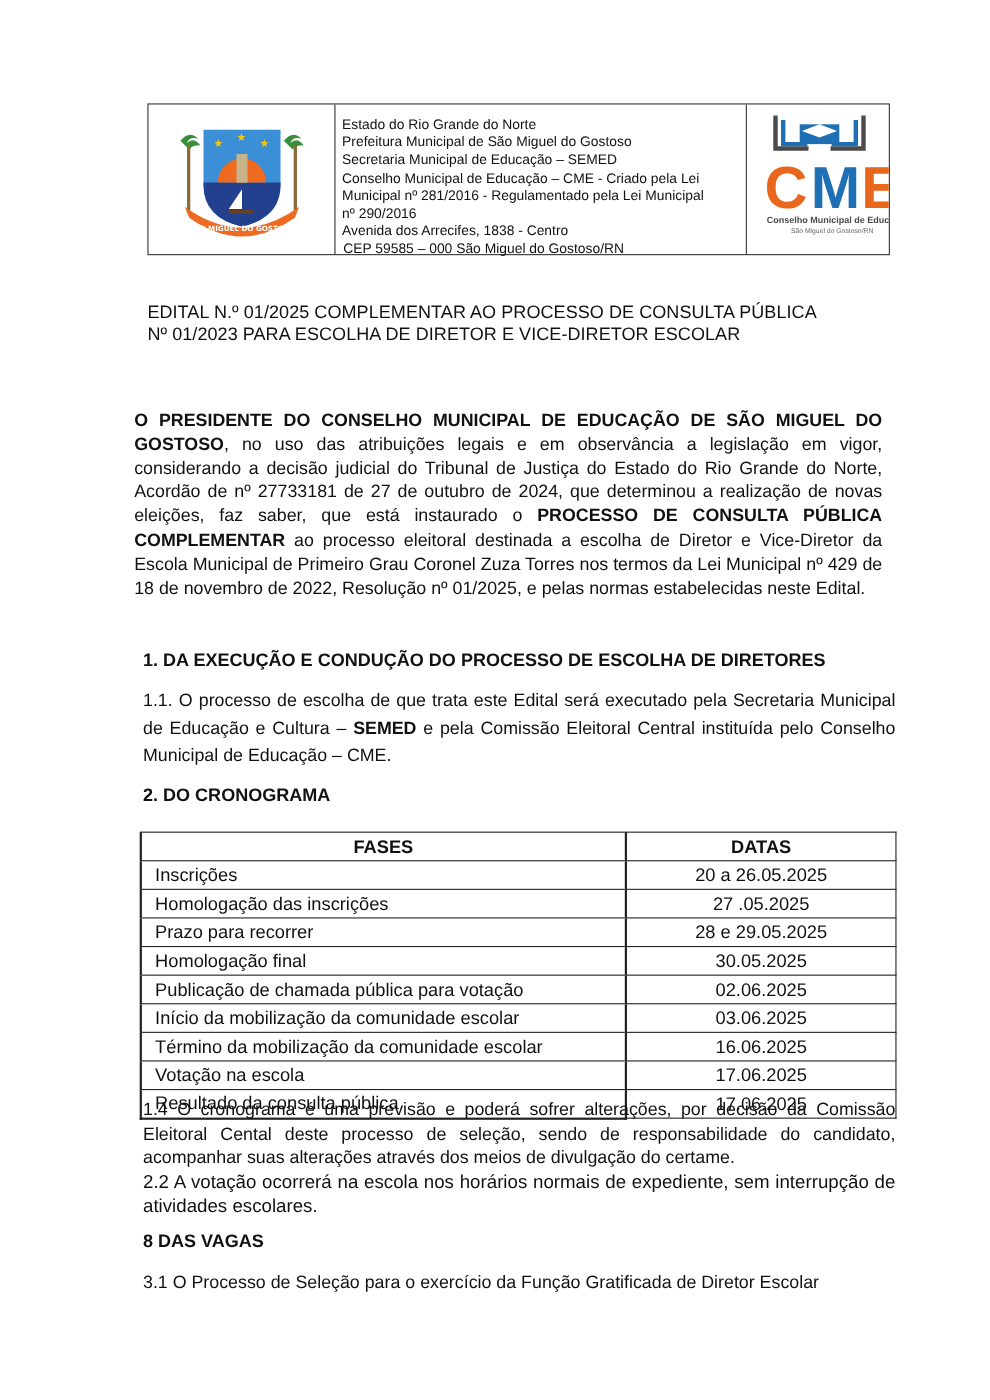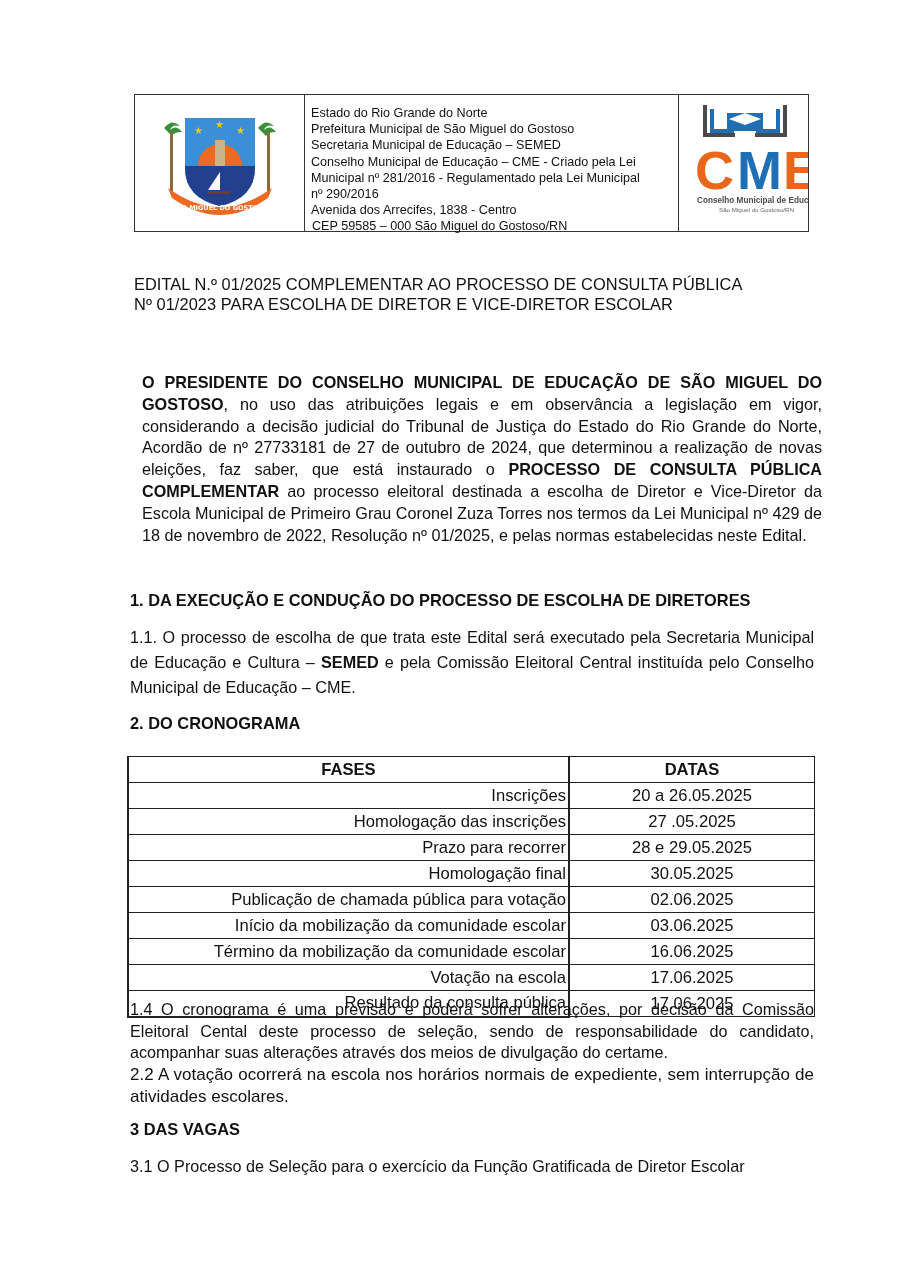--- a/index.html
+++ b/index.html
@@ -19,21 +19,21 @@
     .hdr-right { flex: 1; overflow: hidden; position: relative; }
 
     
     .title {
       position: absolute; left: 134px; top: 274px; width: 690px;
       font-weight: normal; font-size: 16.4px; line-height: 20px; letter-spacing: 0.05px;
     }
     .title div { white-space: nowrap; }
 
     .para {
-      position: absolute; left: 142px; width: 680px;
+      position: absolute; left: 122px; width: 680px;
       font-size: 16.2px; line-height: 21.8px; text-align: justify;
     }
     .para b { font-weight: bold; }
     .intro { top: 372px; }
 
     .section-h {
       position: absolute; left: 130px; font-weight: bold; font-size: 16.4px; white-space: nowrap;
     }
     .s1h { top: 591px; }
     .s1p { top: 625px; left: 130px; width: 684px; line-height: 25px; }
@@ -41,21 +41,21 @@
 
     
     .crono {
       position: absolute; left: 127px; top: 756px; width: 688px;
       border-collapse: collapse; font-size: 16.6px;
     }
     .crono td, .crono th {
       border: 1px solid #222; height: 26px; line-height: 20px; padding: 0 2px;
     }
     .crono th { font-weight: bold; text-align: center; font-size: 16.6px; }
-    .crono td.fase { width: 441px; text-align: right; border-left: 2px solid #222; border-right: 2px solid #222; padding-left: 2px; }
+    .crono td.fase { width: 441px; text-align: left; border-left: 2px solid #222; border-right: 2px solid #222; padding-left: 12px; }
     .crono th.fase { width: 441px; border-left: 2px solid #222; border-right: 2px solid #222; }
     .crono td.data { text-align: center; }
     .crono tr:last-child td.fase { border-bottom: 2px solid #222; }
 
     .s2p { top: 999px; left: 130px; width: 684px; line-height: 21.6px; }
     .s2p2 { top: 1064px; left: 130px; width: 684px; line-height: 21.6px; font-size: 17px; }
     .s3h { top: 1120px; }
     .s3p { top: 1156px; left: 130px; width: 690px; white-space: nowrap; }
   </style>
 </head>
@@ -175,14 +175,14 @@
     <tr>
       <td class="fase">Resultado da consulta pública</td>
       <td class="data">17.06.2025</td>
     </tr>
   </tbody>
 </table>
 
 <div class="para s2p">1.4 O cronograma é uma previsão e poderá sofrer alterações, por decisão da Comissão Eleitoral Cental deste processo de seleção, sendo de responsabilidade do candidato, acompanhar suas alterações através dos meios de divulgação do certame.</div>
 <div class="para s2p2">2.2 A votação ocorrerá na escola nos horários normais de expediente, sem interrupção de atividades escolares.</div>
 
-<div class="section-h s3h">3 DAS VAGAS</div>
+<div class="section-h s3h">8 DAS VAGAS</div>
 <div class="para s3p">3.1  O Processo de Seleção para o exercício da Função Gratificada de Diretor Escolar</div>
 
 </body></html>

